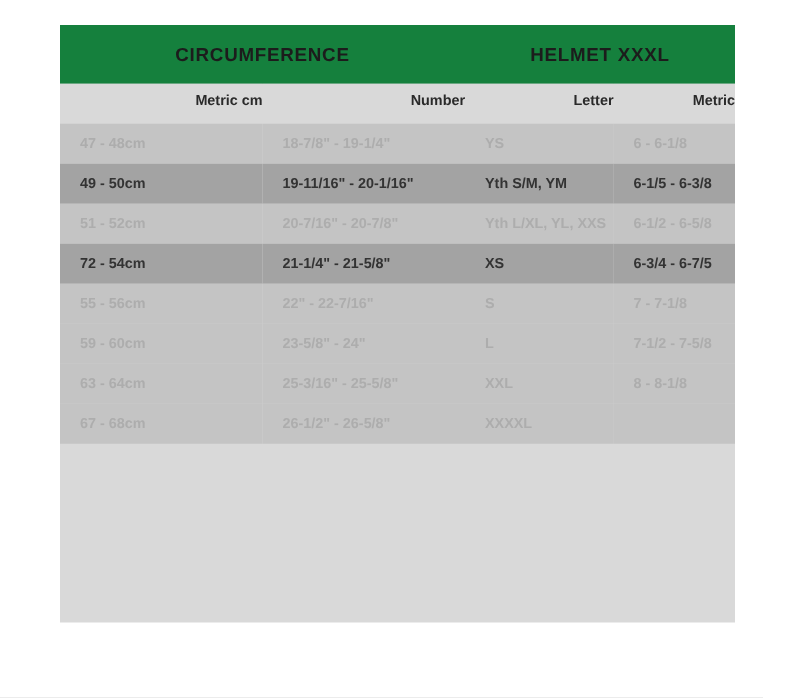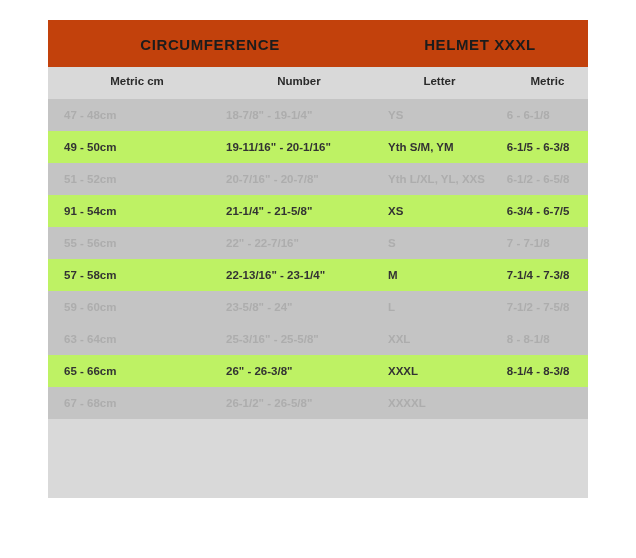--- a/index.html
+++ b/index.html
@@ -27,51 +27,51 @@
     border-collapse: collapse;
     table-layout: fixed;
   }
   table.size-table col.c1 { width: 30%; }
   table.size-table col.c2 { width: 30%; }
   table.size-table col.c3 { width: 22%; }
   table.size-table col.c4 { width: 18%; }
 
   
   tr.group-head th {
-    background: #c2410c;
+    background: #15803d;
     color: #1c1c1c;
     font-size: 15px;
     font-weight: bold;
     letter-spacing: 0.6px;
     padding: 16px 0 14px 0;
     vertical-align: middle;
   }
   
   tr.col-head th {
     background: #d9d9d9;
     color: #2a2a2a;
     font-size: 11.5px;
     font-weight: bold;
-    text-align: center;
+    text-align: right;
     padding: 8px 0 12px 16px;
     vertical-align: middle;
   }
   tbody td {
     font-size: 11.5px;
     font-weight: bold;
     padding: 10px 0 10px 16px;
     vertical-align: middle;
     white-space: nowrap;
   }
   tbody tr.dark td {
     background: #c4c4c4;
     color: #adadad;
   }
   tbody tr.light td {
-    background: #bef264;
+    background: #a3a3a3;
     color: #333333;
   }
 </style>
 </head>
 <body>
 
 <div class="sheet">
   <table class="size-table">
     <colgroup>
       <col class="c1">
@@ -104,55 +104,43 @@
         <td>Yth S/M, YM</td>
         <td>6-1/5 - 6-3/8</td>
       </tr>
       <tr class="dark">
         <td>51 - 52cm</td>
         <td>20-7/16" - 20-7/8"</td>
         <td>Yth L/XL, YL, XXS</td>
         <td>6-1/2 - 6-5/8</td>
       </tr>
       <tr class="light">
-        <td>91 - 54cm</td>
+        <td>72 - 54cm</td>
         <td>21-1/4" - 21-5/8"</td>
         <td>XS</td>
         <td>6-3/4 - 6-7/5</td>
       </tr>
       <tr class="dark">
         <td>55 - 56cm</td>
         <td>22" - 22-7/16"</td>
         <td>S</td>
         <td>7 - 7-1/8</td>
-      </tr>
-      <tr class="light">
-        <td>57 - 58cm</td>
-        <td>22-13/16" - 23-1/4"</td>
-        <td>M</td>
-        <td>7-1/4 - 7-3/8</td>
       </tr>
       <tr class="dark">
         <td>59 - 60cm</td>
         <td>23-5/8" - 24"</td>
         <td>L</td>
         <td>7-1/2 - 7-5/8</td>
       </tr>
       <tr class="dark">
         <td>63 - 64cm</td>
         <td>25-3/16" - 25-5/8"</td>
         <td>XXL</td>
         <td>8 - 8-1/8</td>
       </tr>
-      <tr class="light">
-        <td>65 - 66cm</td>
-        <td>26" - 26-3/8"</td>
-        <td>XXXL</td>
-        <td>8-1/4 - 8-3/8</td>
-      </tr>
       <tr class="dark">
         <td>67 - 68cm</td>
         <td>26-1/2" - 26-5/8"</td>
         <td>XXXXL</td>
         <td></td>
       </tr>
     </tbody>
   </table>
 </div>
 

